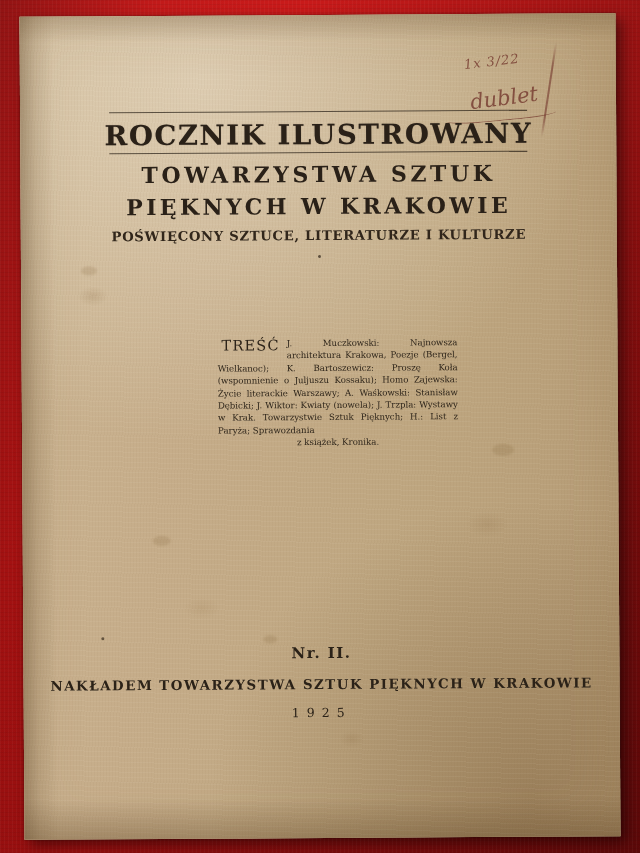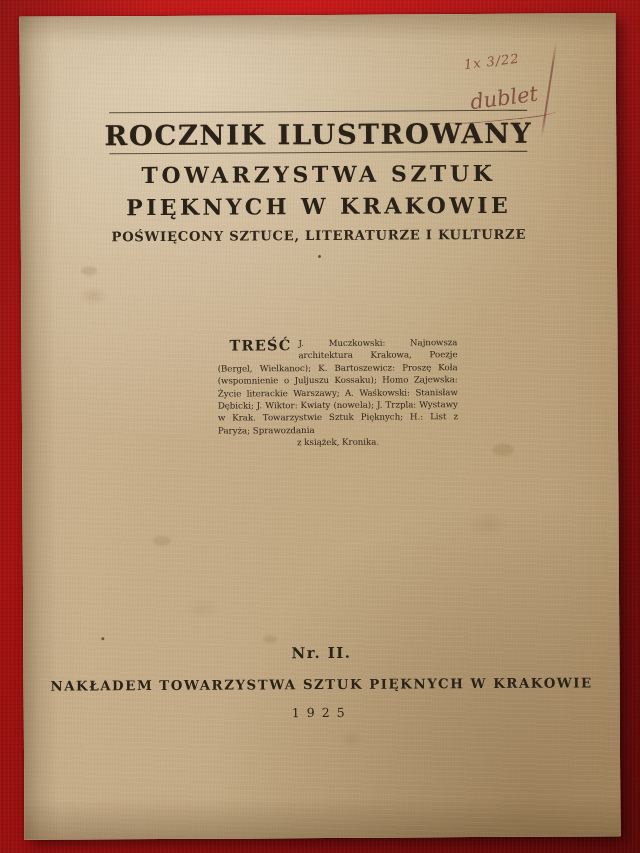--- a/index.html
+++ b/index.html
@@ -187,24 +187,24 @@
   #contents {
     position: absolute;
     left: 196px;
     top: 322px;
     width: 240px;
     color: #2c2319;
   }
   #contents-head {
     float: left;
     font-family: "DejaVu Serif", serif;
-    font-weight: 700;
+    font-weight: 400;
     font-size: 14.5px;
     letter-spacing: 1.2px;
-    margin: 1px 7px 0 12px;
+    margin: 1px 7px 0 4px;
     line-height: 1;
   }
   #contents-body {
     font-family: "DejaVu Serif", serif;
     font-size: 8.6px;
     line-height: 12.4px;
     text-align: justify;
     color: #2e251a;
   }
   #contents-body .last {

